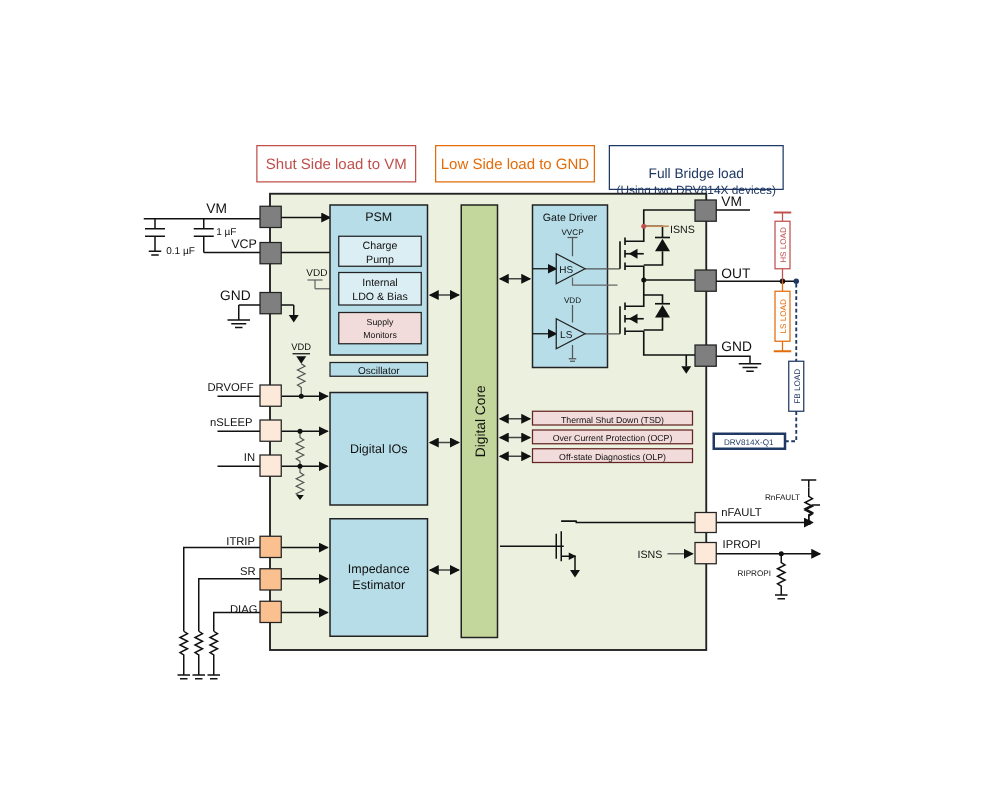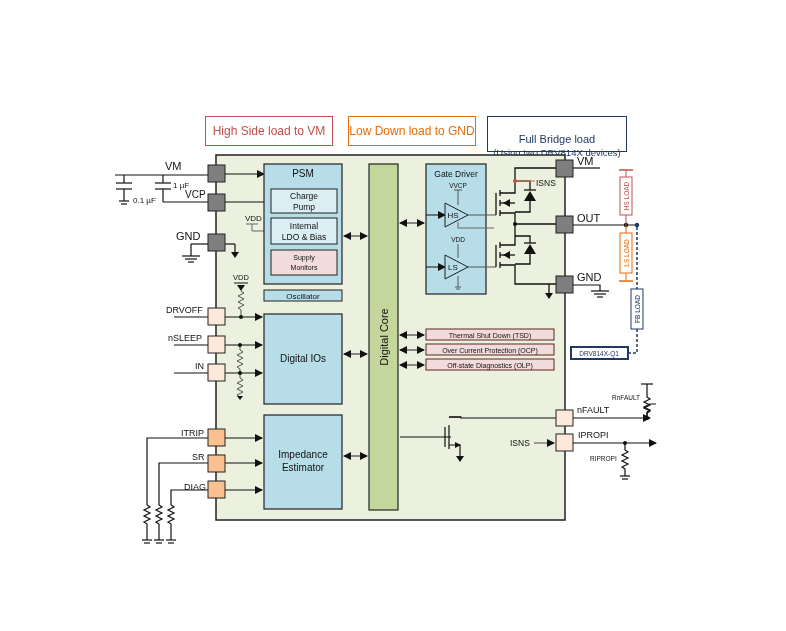--- a/index.html
+++ b/index.html
@@ -9,22 +9,22 @@
   .legend-box { position:absolute; background:#fff; font-family:"Liberation Sans", sans-serif; text-align:center; box-sizing:border-box; }
   .lg-hs { left:205px; top:116px; width:128px; height:30px; border:1px solid #c0504d; color:#c0504d; font-size:12px; line-height:28px; }
   .lg-ls { left:348px; top:116px; width:128px; height:30px; border:1px solid #e46c0a; color:#e46c0a; font-size:12px; line-height:28px; }
   .lg-fb { left:487px; top:116px; width:140px; height:36px; border:1px solid #1f3864; color:#1f3864; font-size:11px; line-height:13px; padding-top:16px; }
   .lg-fb .sub { font-size:9.5px; display:block;text-align:center; }
   .lg-hs span, .lg-ls span { display:inline; }
 </style>
 </head>
 <body>
 
-<div class="legend-box lg-hs"><span>High Side load to VM</span></div>
-<div class="legend-box lg-ls"><span>Low Down load to GND</span></div>
+<div class="legend-box lg-hs"><span>Shut Side load to VM</span></div>
+<div class="legend-box lg-ls"><span>Low Side load to GND</span></div>
 <div class="legend-box lg-fb"><span>Full Bridge load</span><span class="sub">(Using two DRV814X devices)</span></div>
 
 <svg width="786" height="631" viewBox="0 0 786 631">
   <defs>
     <marker id="arr" markerWidth="8" markerHeight="8" refX="7" refY="4" orient="auto" markerUnits="userSpaceOnUse">
       <path d="M0,0 L8,4 L0,8 z" fill="#111"></path>
     </marker>
     <marker id="arrs" markerWidth="8" markerHeight="8" refX="1" refY="4" orient="auto" markerUnits="userSpaceOnUse">
       <path d="M8,0 L0,4 L8,8 z" fill="#111"></path>
     </marker>

